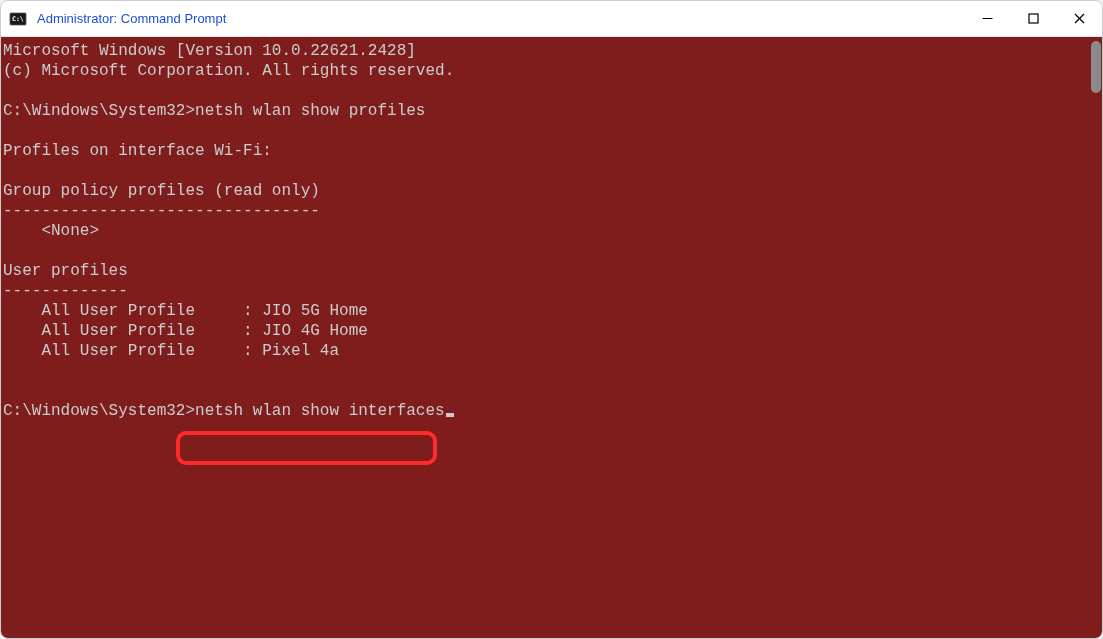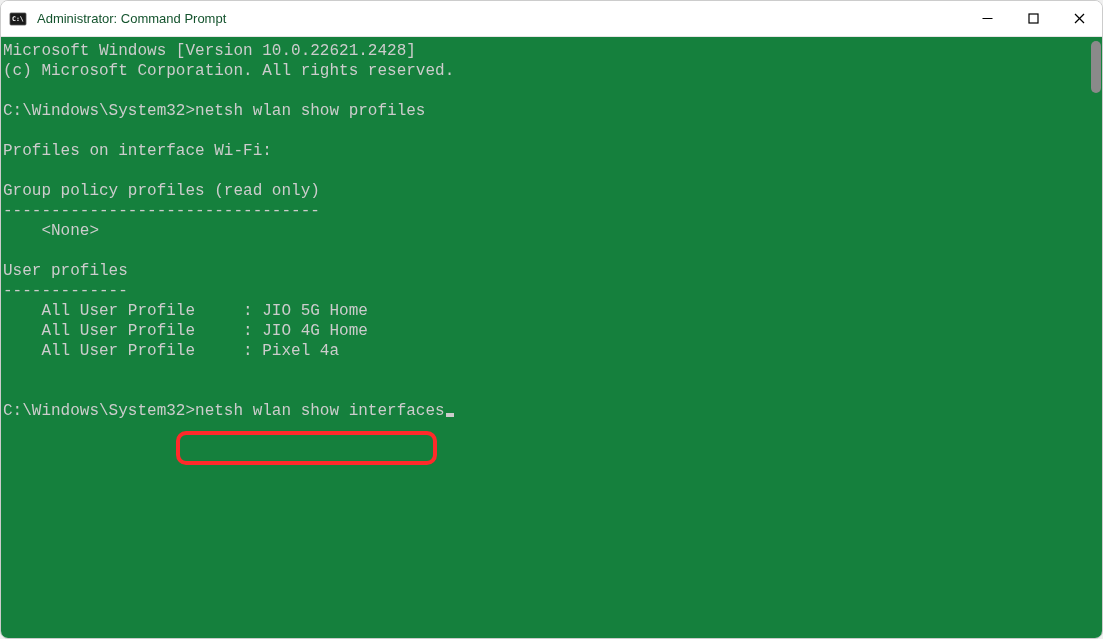--- a/index.html
+++ b/index.html
@@ -33,21 +33,21 @@
       width: 18px;
       height: 18px;
       margin-right: 10px;
       display: flex;
       align-items: center;
       justify-content: center;
     }
     .title-icon svg { width: 18px; height: 18px; }
     .title-text {
       font-size: 13px;
-      color: #14532d;
+      color: #1d4ed8;
       flex: 0 0 auto;
     }
     .title-spacer { flex: 1; }
     .win-controls {
       display: flex;
       height: 100%;
     }
     .win-btn {
       width: 46px;
       height: 100%;
@@ -55,21 +55,21 @@
       align-items: center;
       justify-content: center;
       background: transparent;
       border: none;
       cursor: pointer;
     }
     .win-btn svg { width: 11px; height: 11px; }
 
     .terminal-wrap {
       flex: 1;
-      background: #15803d;
+      background: #7f1d1d;
       position: relative;
       overflow: hidden;
     }
     .terminal {
       font-family: Consolas, "Courier New", monospace;
       font-size: 16px;
       line-height: 20px;
       color: #ccc;
       padding: 4px 2px 4px 2px;
       white-space: pre;

